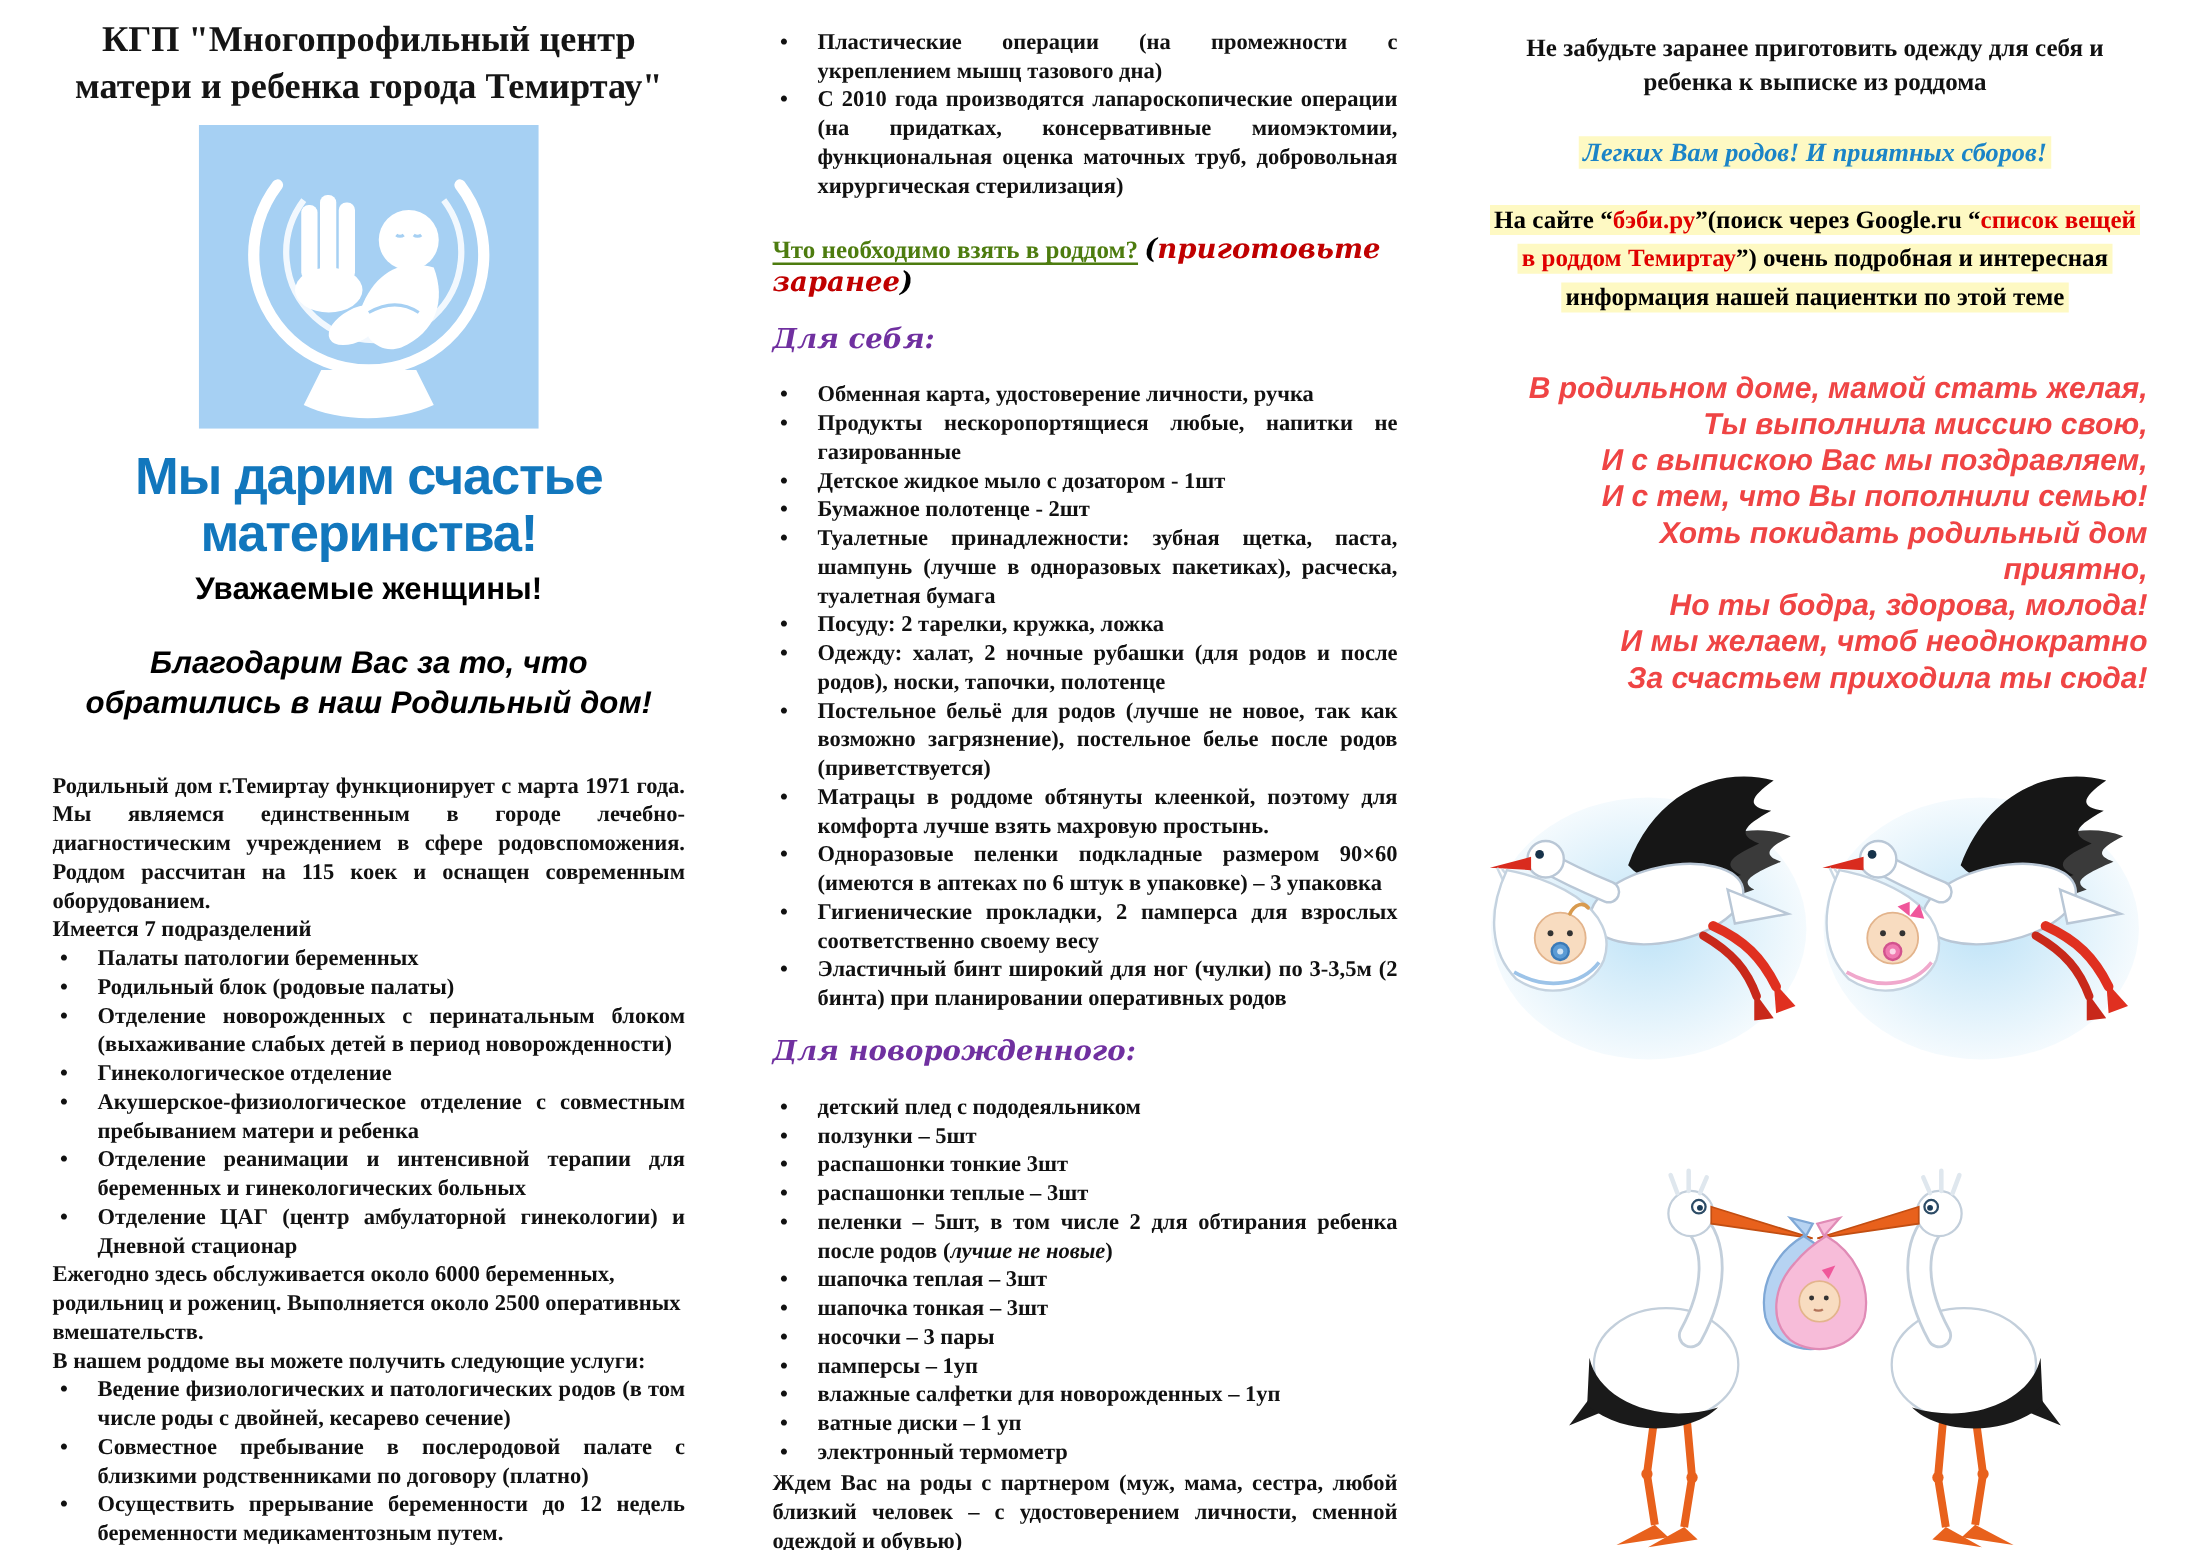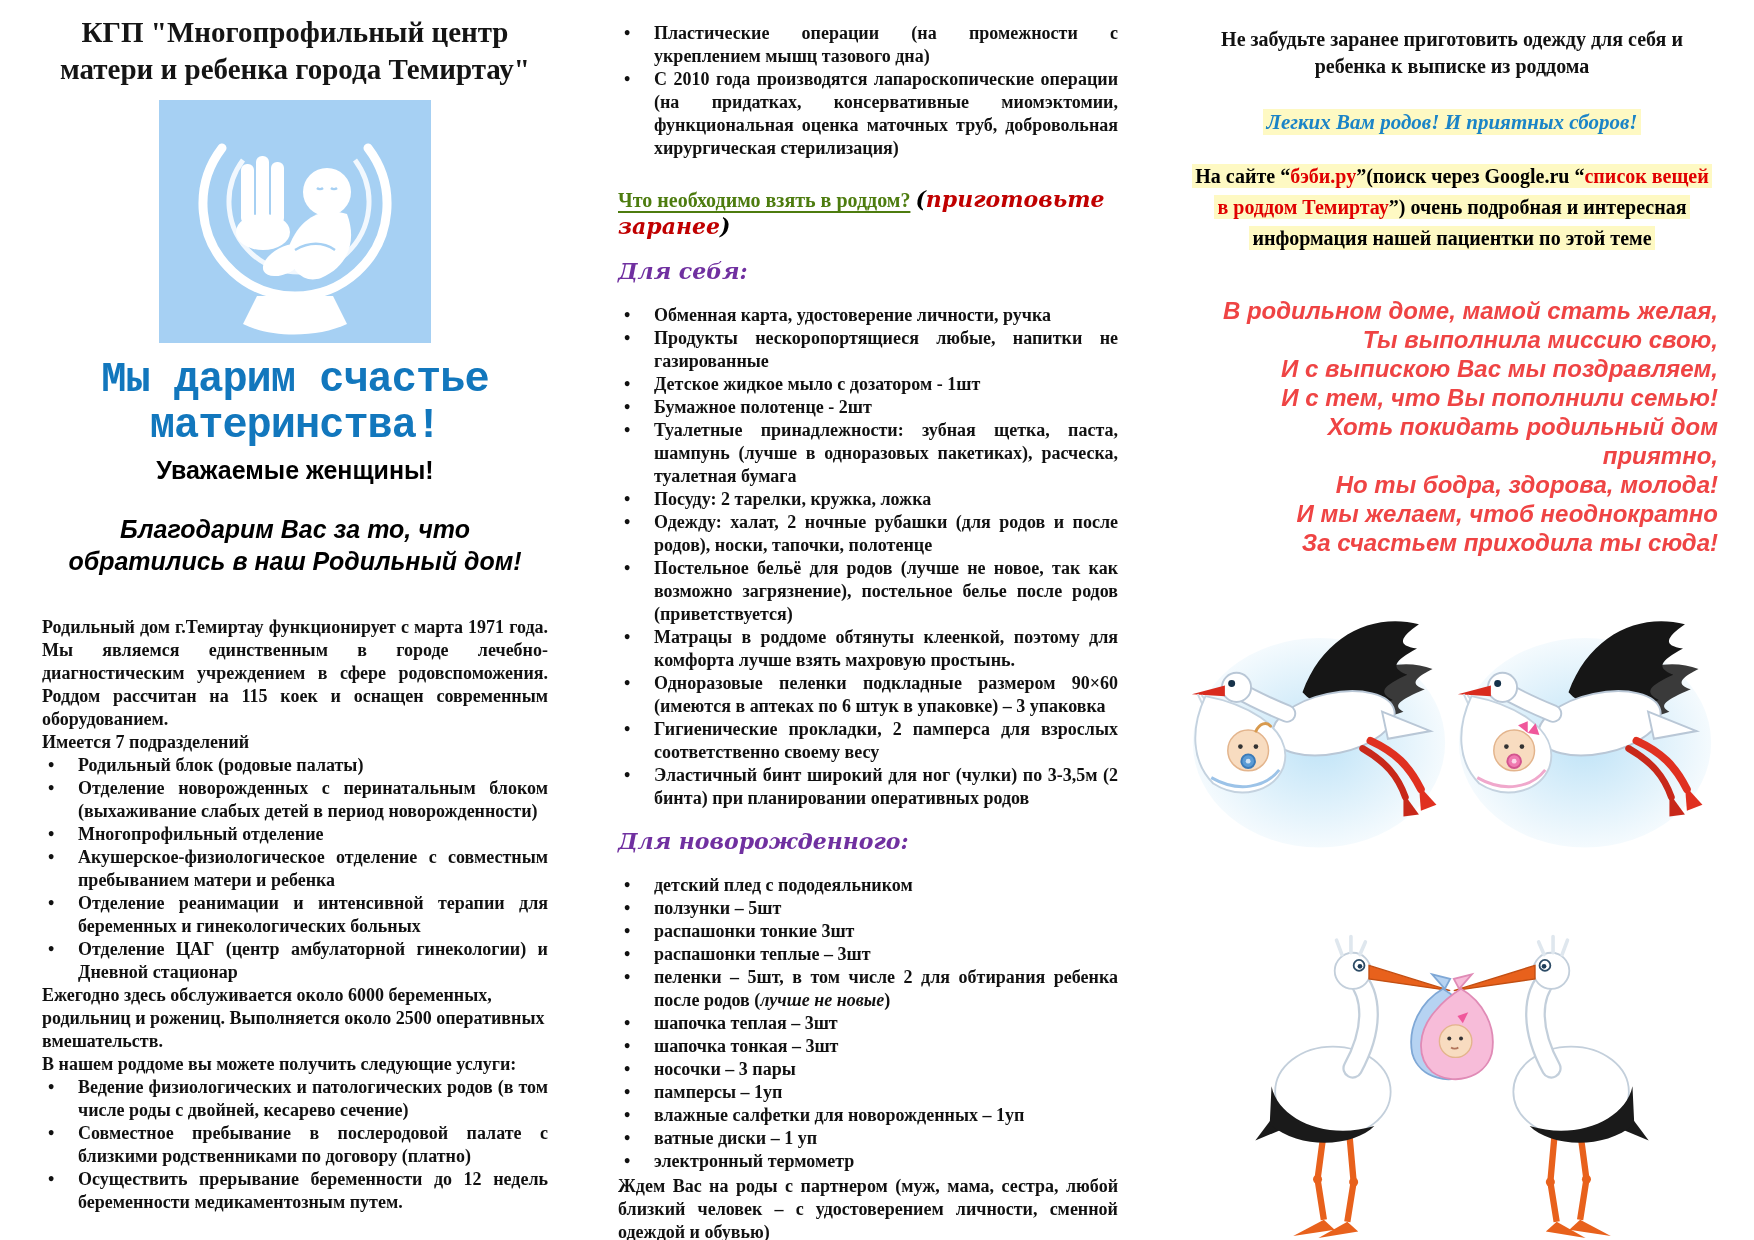--- a/index.html
+++ b/index.html
@@ -12,21 +12,21 @@
   #col-mid{left:618px;width:500px;}
   #col-right{left:1186px;width:532px;}
 
   
   .brochure-title{
     margin:14px 0 0 0;text-align:center;font-weight:bold;
     font-size:29px;line-height:1.28;color:#151515;
   }
   .logo-wrap{text-align:center;margin-top:12px;}
   .slogan{
-    font-family:Liberation Mono, monospace;font-weight:bold;
+    font-family:Liberation Sans, sans-serif;font-weight:bold;
     color:#1277bd;font-size:42px;line-height:1.1;text-align:center;
     margin:10px 0 0 0;letter-spacing:-1px;
   }
   .greeting{
     font-family:"Liberation Sans", sans-serif;font-weight:bold;
     font-size:25px;text-align:center;margin:6px 0 0 0;color:#000;
   }
   .thanks{
     font-family:"Liberation Sans", sans-serif;font-weight:bold;font-style:italic;
     font-size:25px;line-height:1.3;text-align:center;margin:28px 0 0 0;color:#000;
@@ -110,23 +110,24 @@
     </svg>
   </div>
 
   <p class="slogan">Мы дарим счастье материнства!</p>
   <p class="greeting">Уважаемые женщины!</p>
   <p class="thanks">Благодарим Вас за то, что обратились в наш Родильный дом!</p>
 
   <p class="bodytext intro">Родильный дом  г.Темиртау функционирует с марта 1971 года. Мы являемся единственным в городе лечебно- диагностическим учреждением в сфере родовспоможения. Роддом рассчитан на 115 коек и оснащен современным оборудованием.</p>
   <p class="plain-line">Имеется 7 подразделений</p>
   <ul class="blist">
+    <li>Палаты патологии беременных</li>
     <li>Родильный блок (родовые палаты)</li>
     <li>Отделение новорожденных с перинатальным блоком (выхаживание слабых детей в период новорожденности)</li>
-    <li>Многопрофильный отделение</li>
+    <li>Гинекологическое отделение</li>
     <li>Акушерское-физиологическое отделение с совместным пребыванием матери и ребенка</li>
     <li>Отделение реанимации и интенсивной терапии для беременных и гинекологических больных</li>
     <li>Отделение ЦАГ (центр амбулаторной гинекологии) и Дневной стационар</li>
   </ul>
   <p class="bodytext" style="text-align:left">Ежегодно здесь обслуживается около 6000 беременных, родильниц и рожениц. Выполняется около 2500 оперативных вмешательств.</p>
   <p class="bodytext" style="text-align:left">В нашем роддоме вы можете получить следующие услуги:</p>
   <ul class="blist">
     <li>Ведение физиологических и патологических родов (в том числе роды с двойней, кесарево сечение)</li>
     <li>Совместное пребывание в послеродовой палате с близкими родственниками по договору (платно)</li>
     <li>Осуществить прерывание беременности до 12 недель беременности медикаментозным путем.</li>

